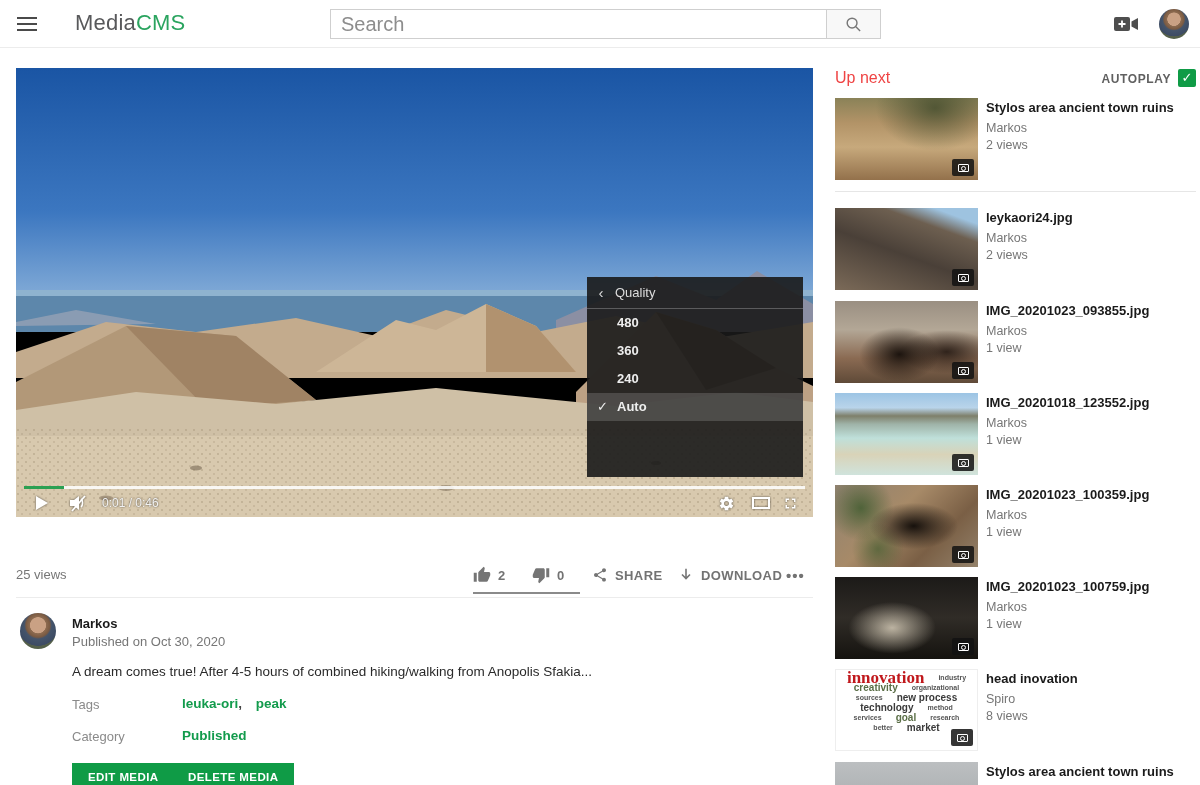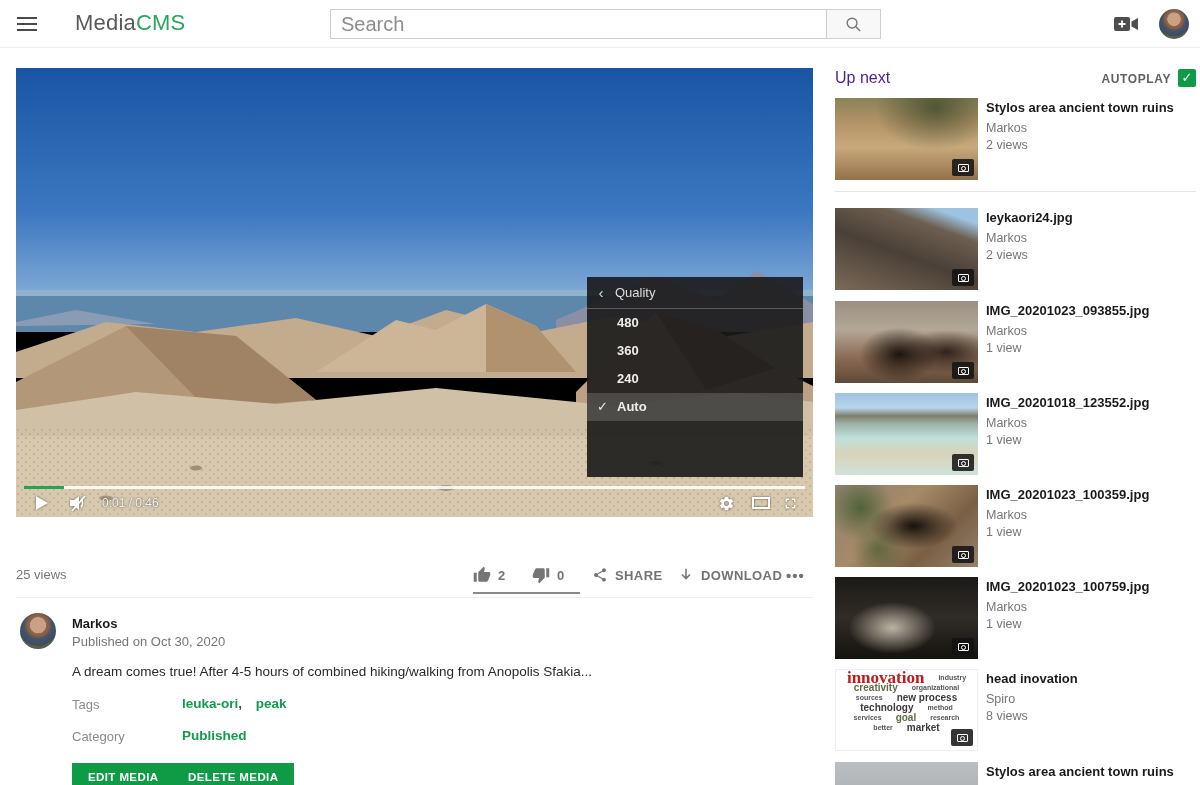--- a/index.html
+++ b/index.html
@@ -65,21 +65,21 @@
   .meta-tags-label { top:697px; } .meta-cat-label { top:729px; }
   .tag-row { position:absolute; left:182px; top:696px; font-size:13.5px; font-weight:bold; }
   .tag { color:#129b4c; text-decoration:none; cursor:pointer; margin-right:10px; }
   .tag.comma::after { content:","; color:#444; }
   .category-link { position:absolute; left:182px; top:728px; font-size:13.5px; font-weight:bold; color:#129b4c; cursor:pointer; }
   .btn { position:absolute; top:763px; height:28px; background:#0f9b46; color:#fff; font-size:11.5px; font-weight:bold; letter-spacing:0.4px; border:none; padding:0 16px; cursor:pointer; font-family:"Liberation Sans", sans-serif; }
   .btn-edit { left:72px; } .btn-delete { left:172px; }
 
   
   .sidebar { position:absolute; left:835px; top:0; width:361px; height:785px; }
-  .upnext { position:absolute; left:0; top:69px; font-size:16px; color:#4c1d95; }
+  .upnext { position:absolute; left:0; top:69px; font-size:16px; color:#ef4444; }
   .autoplay-label { position:absolute; left:230px; top:72px; width:106px; text-align:right; font-size:12px; font-weight:bold; letter-spacing:0.6px; color:#606060; }
   .autoplay-check { position:absolute; left:343px; top:69px; width:18px; height:18px; background:#0f9b46; border-radius:2px; color:#fff; font-size:13px; line-height:18px; text-align:center; cursor:pointer; }
   .sb-sep { position:absolute; left:0; top:191px; width:361px; height:1px; background:#e6e6e6; }
   .sb-item { position:absolute; left:0; width:361px; height:82px; cursor:pointer; }
   .sb-thumb { position:absolute; left:0; top:0; width:143px; height:82px; overflow:hidden; }
   .sb-text { position:absolute; left:151px; top:0; width:208px; }
   .sb-title { font-size:13px; font-weight:bold; color:#1a1a1a; line-height:16px; margin-top:2px; }
   .sb-author { font-size:12.5px; color:#767676; margin-top:5px; }
   .sb-views { font-size:12.5px; color:#767676; margin-top:3px; }
   .cam-badge { position:absolute; right:4px; bottom:4px; width:22px; height:17px; background:rgba(18,18,18,0.85); border-radius:2px; display:flex; align-items:center; justify-content:center; }

